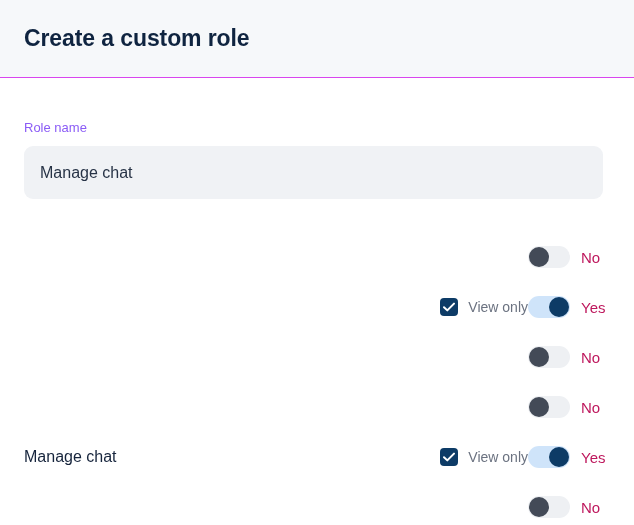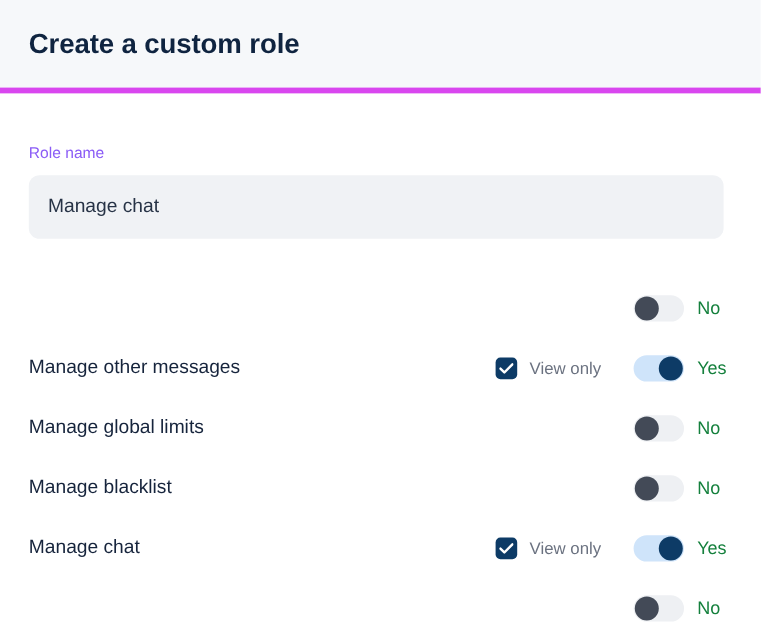--- a/index.html
+++ b/index.html
@@ -12,21 +12,21 @@
     overflow: hidden;
     background: #ffffff;
     font-family: "Liberation Sans", sans-serif;
     -webkit-font-smoothing: antialiased;
   }
 
   
   .header {
     height: 78px;
     background: #f6f8fa;
-    border-bottom: 5px solid #d946ef;
+    border-bottom: 1px solid #d946ef;
     box-sizing: border-box;
     display: flex;
     align-items: center;
     padding: 0 24px;
   }
   .header-title {
     font-size: 23px;
     font-weight: bold;
     color: #0f2440;
     letter-spacing: -0.1px;
@@ -87,21 +87,20 @@
     top: 0;
     height: 50px;
     display: flex;
     align-items: center;
   }
 
   
   .viewonly {
     display: flex;
     align-items: center;
-    margin-right: 27px;
     justify-content: flex-end;
   }
   .checkbox {
     width: 18px;
     height: 18px;
     border-radius: 4px;
     background: #0d3b66;
     display: flex;
     align-items: center;
     justify-content: center;
@@ -135,21 +134,21 @@
     top: 1px;
     width: 20px;
     height: 20px;
     border-radius: 50%;
   }
   .toggle.off .knob { left: 1px;  background: #434a57; }
   .toggle.on  .knob { left: 21px; background: #0d3b66; }
 
   .toggle-label {
     font-size: 15px;
-    color: #15803d;
+    color: #be185d;
     margin-left: 11px;
     white-space: nowrap;
   }
 </style>
 </head>
 <body>
 
 <div class="header">
   <div class="header-title">Create a custom role</div>
 </div>
@@ -166,51 +165,48 @@
         <div class="perm-right">
           <div class="toggle-wrap">
             <div class="toggle off">
               <div class="knob"></div>
             </div>
             <span class="toggle-label">No</span>
           </div>
         </div>
       </div>
       <div class="perm-row">
-        <div class="perm-label">Manage other messages</div>
         <div class="perm-right">
           <div class="viewonly">
             <span class="checkbox">
               <svg width="12" height="10" viewBox="0 0 12 10" aria-hidden="true">
                 <path d="M1 5.2 L4.3 8.4 L11 1.6" fill="none" stroke="#ffffff" stroke-width="2" stroke-linecap="round" stroke-linejoin="round"></path>
               </svg>
             </span>
             <span class="viewonly-label">View only</span>
           </div>
           <div class="toggle-wrap">
             <div class="toggle on">
               <div class="knob"></div>
             </div>
             <span class="toggle-label">Yes</span>
           </div>
         </div>
       </div>
       <div class="perm-row">
-        <div class="perm-label">Manage global limits</div>
-        <div class="perm-right">
-          <div class="toggle-wrap">
-            <div class="toggle off">
-              <div class="knob"></div>
-            </div>
-            <span class="toggle-label">No</span>
-          </div>
-        </div>
-      </div>
-      <div class="perm-row">
-        <div class="perm-label">Manage blacklist</div>
+        <div class="perm-right">
+          <div class="toggle-wrap">
+            <div class="toggle off">
+              <div class="knob"></div>
+            </div>
+            <span class="toggle-label">No</span>
+          </div>
+        </div>
+      </div>
+      <div class="perm-row">
         <div class="perm-right">
           <div class="toggle-wrap">
             <div class="toggle off">
               <div class="knob"></div>
             </div>
             <span class="toggle-label">No</span>
           </div>
         </div>
       </div>
       <div class="perm-row">

